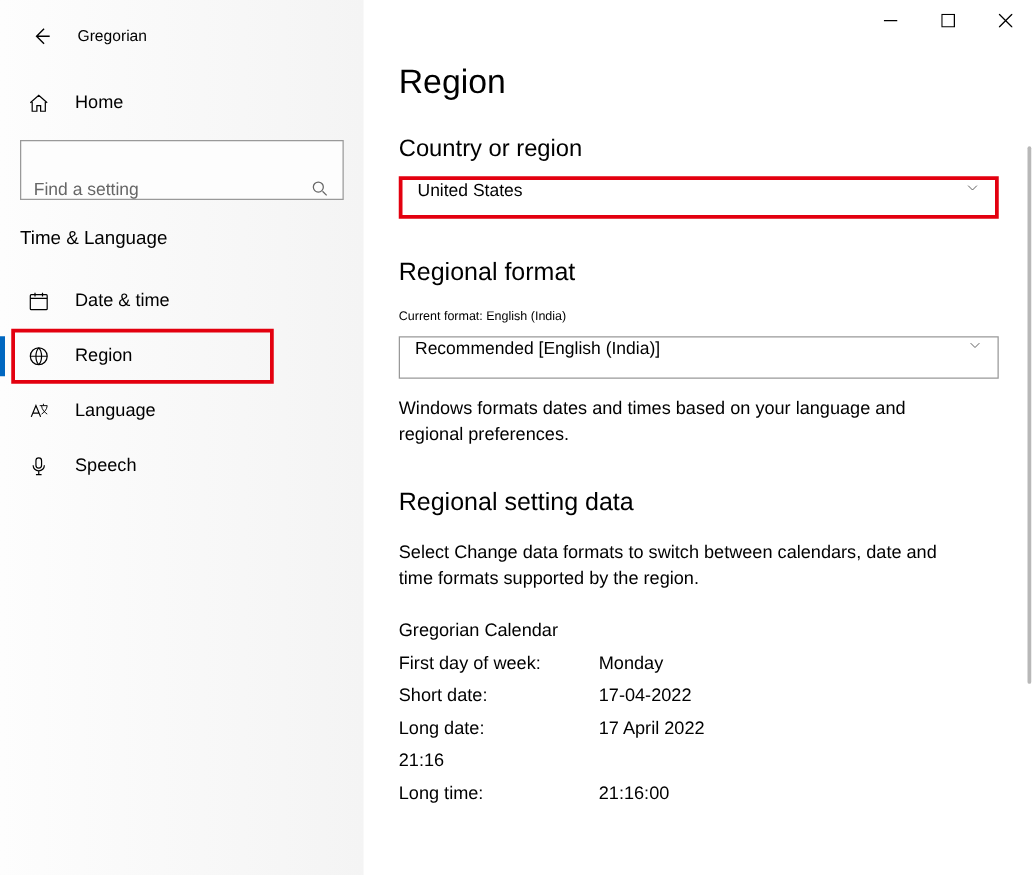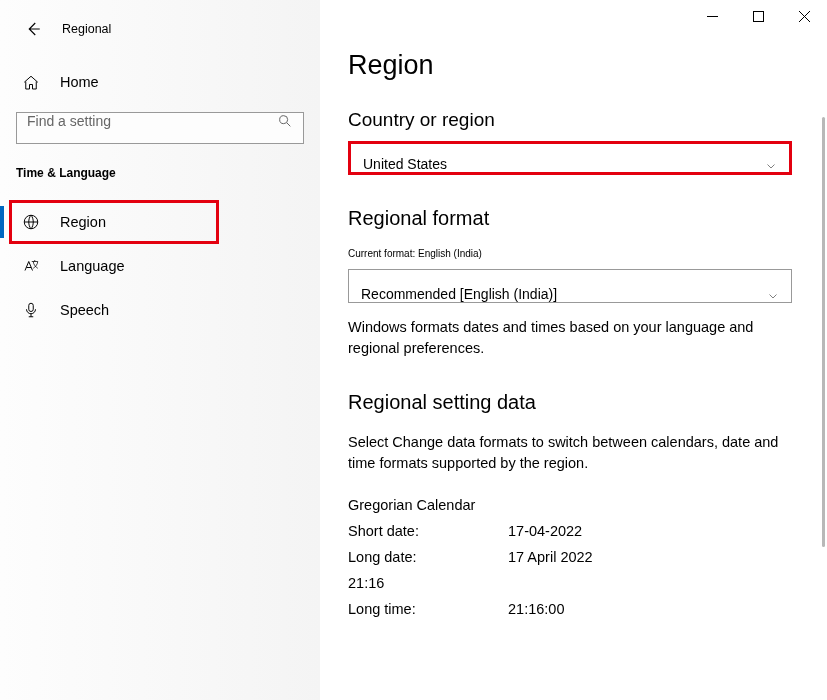--- a/index.html
+++ b/index.html
@@ -35,29 +35,29 @@
     .title-text { font-size: 12.5px; color: #000; }
     .home-row {
       display: flex; align-items: flex-start;
       padding: 10px 22px;
       cursor: pointer;
     }
     .home-row .icon { width: 20px; margin-right: 18px; }
     .home-row .label { font-size: 14.5px; }
     .search-wrap { padding: 10px 16px 4px 16px; }
     .search-box {
-      display: flex; align-items: flex-start; justify-content: space-between;
+      display: flex; align-items: flex-end; justify-content: space-between;
       border: 1px solid #999; background: #fdfdfd;
-      height: 32px; padding: 0 10px;
+      height: 48px; padding: 0 10px;
       cursor: text;
     }
     .search-box .placeholder { color: #666; font-size: 14px; }
     .search-box .sicon { color: #666; }
     .section-header {
-      font-weight: 700; font-size: 12px;
+      font-weight: 400; font-size: 15px;
       padding: 18px 22px 8px 16px;
     }
     .nav-list { margin-top: 12px; }
     .nav-item {
       display: flex; align-items: center;
       height: 44px; padding-left: 22px;
       cursor: pointer; position: relative;
     }
     .nav-item .icon { width: 20px; margin-right: 18px; display: flex; align-items: center; }
     .nav-item .label { font-size: 14.5px; }
@@ -79,23 +79,23 @@
       display: flex;
     }
     .win-btn {
       width: 46px; height: 32px;
       display: flex; align-items: center; justify-content: center;
       cursor: pointer;
     }
     h1.page-title { font-size: 27px; font-weight: 400; margin-bottom: 28px; }
     .field-label { font-size: 19px; margin-bottom: 10px; }
     .combo {
-      height: 34px; display: flex; align-items: flex-end; justify-content: space-between;
+      height: 34px; display: flex; align-items: flex-start; justify-content: space-between;
       padding: 0 12px; cursor: pointer; background: #fff;
-      width: 444px;
+      width: 480px;
     }
     .combo.red-border { border: 3px solid #e3000f; }
     .combo.normal-border { border: 1px solid #999; }
     .combo .chev { color: #555; }
     .help-text { font-size: 14.5px; color: #000; margin-top: 14px; line-height: 1.45; max-width: 450px; }
     .subheading { font-size: 20px; font-weight: 400; margin-top: 32px; margin-bottom: 18px; }
     .caption { font-size: 10px; margin-bottom: 10px; }
     .data-table { margin-top: 18px; font-size: 14.5px; }
     .data-row { display: flex; height: 26px; align-items: center; }
     .data-row .k { width: 160px; }
@@ -109,21 +109,21 @@
 <body>
 
 <div class="window">
   <div class="sidebar">
     <div class="titlebar-row">
       <div class="back-btn">
         <svg width="18" height="18" viewBox="0 0 24 24" fill="none" stroke="#000" stroke-width="1.5">
             <path d="M15 4 L7 12 L15 20 M7 12 H21"></path>
           </svg>
       </div>
-      <span class="title-text">Regional</span>
+      <span class="title-text">Gregorian</span>
     </div>
 
     <div class="home-row">
       <span class="icon">
         <svg width="18" height="18" viewBox="0 0 24 24" fill="none" stroke="#000" stroke-width="1.3">
             <path d="M3 11 L12 3 L21 11 M5 10 V20 H10 V14 H14 V20 H19 V10"></path>
           </svg>
       </span>
       <span class="label">Home</span>
     </div>
@@ -136,20 +136,29 @@
               <circle cx="10" cy="10" r="6"></circle>
               <path d="M20 20 L15 15"></path>
             </svg>
         </span>
       </div>
     </div>
 
     <div class="section-header">Time &amp; Language</div>
 
     <div class="nav-list">
+      <div class="nav-item">
+        <span class="icon">
+          <svg width="18" height="18" viewBox="0 0 24 24" fill="none" stroke="#000" stroke-width="1.3">
+              <rect x="3" y="5" width="18" height="16" rx="1"></rect>
+              <path d="M3 9 H21 M8 3 V7 M16 3 V7"></path>
+            </svg>
+        </span>
+        <span class="label">Date &amp; time</span>
+      </div>
 
       <div class="nav-item selected">
         <span class="icon">
           <svg width="18" height="18" viewBox="0 0 24 24" fill="none" stroke="#000" stroke-width="1.3">
               <circle cx="12" cy="12" r="9"></circle>
               <path d="M3 12 H21 M12 3 C8 7 8 17 12 21 M12 3 C16 7 16 17 12 21"></path>
             </svg>
         </span>
         <span class="label">Region</span>
         <div class="red-highlight" style="left:9px; top:0; width:210px; height:44px;"></div>
@@ -221,20 +230,24 @@
     <div class="help-text">Windows formats dates and times based on your language and regional preferences.</div>
 
     <div class="subheading">Regional setting data</div>
     <div class="help-text" style="margin-top:0;">Select Change data formats to switch between calendars, date and time formats supported by the region.</div>
 
     <div class="data-table">
       <div class="data-row">
           <span>Gregorian Calendar</span>
         </div>
       <div class="data-row">
+          <span class="k">First day of week:</span>
+          <span>Monday</span>
+        </div>
+      <div class="data-row">
           <span class="k">Short date:</span>
           <span>17-04-2022</span>
         </div>
       <div class="data-row">
           <span class="k">Long date:</span>
           <span>17 April 2022</span>
         </div>
       <div class="data-row">
           <span>21:16</span>
         </div>

